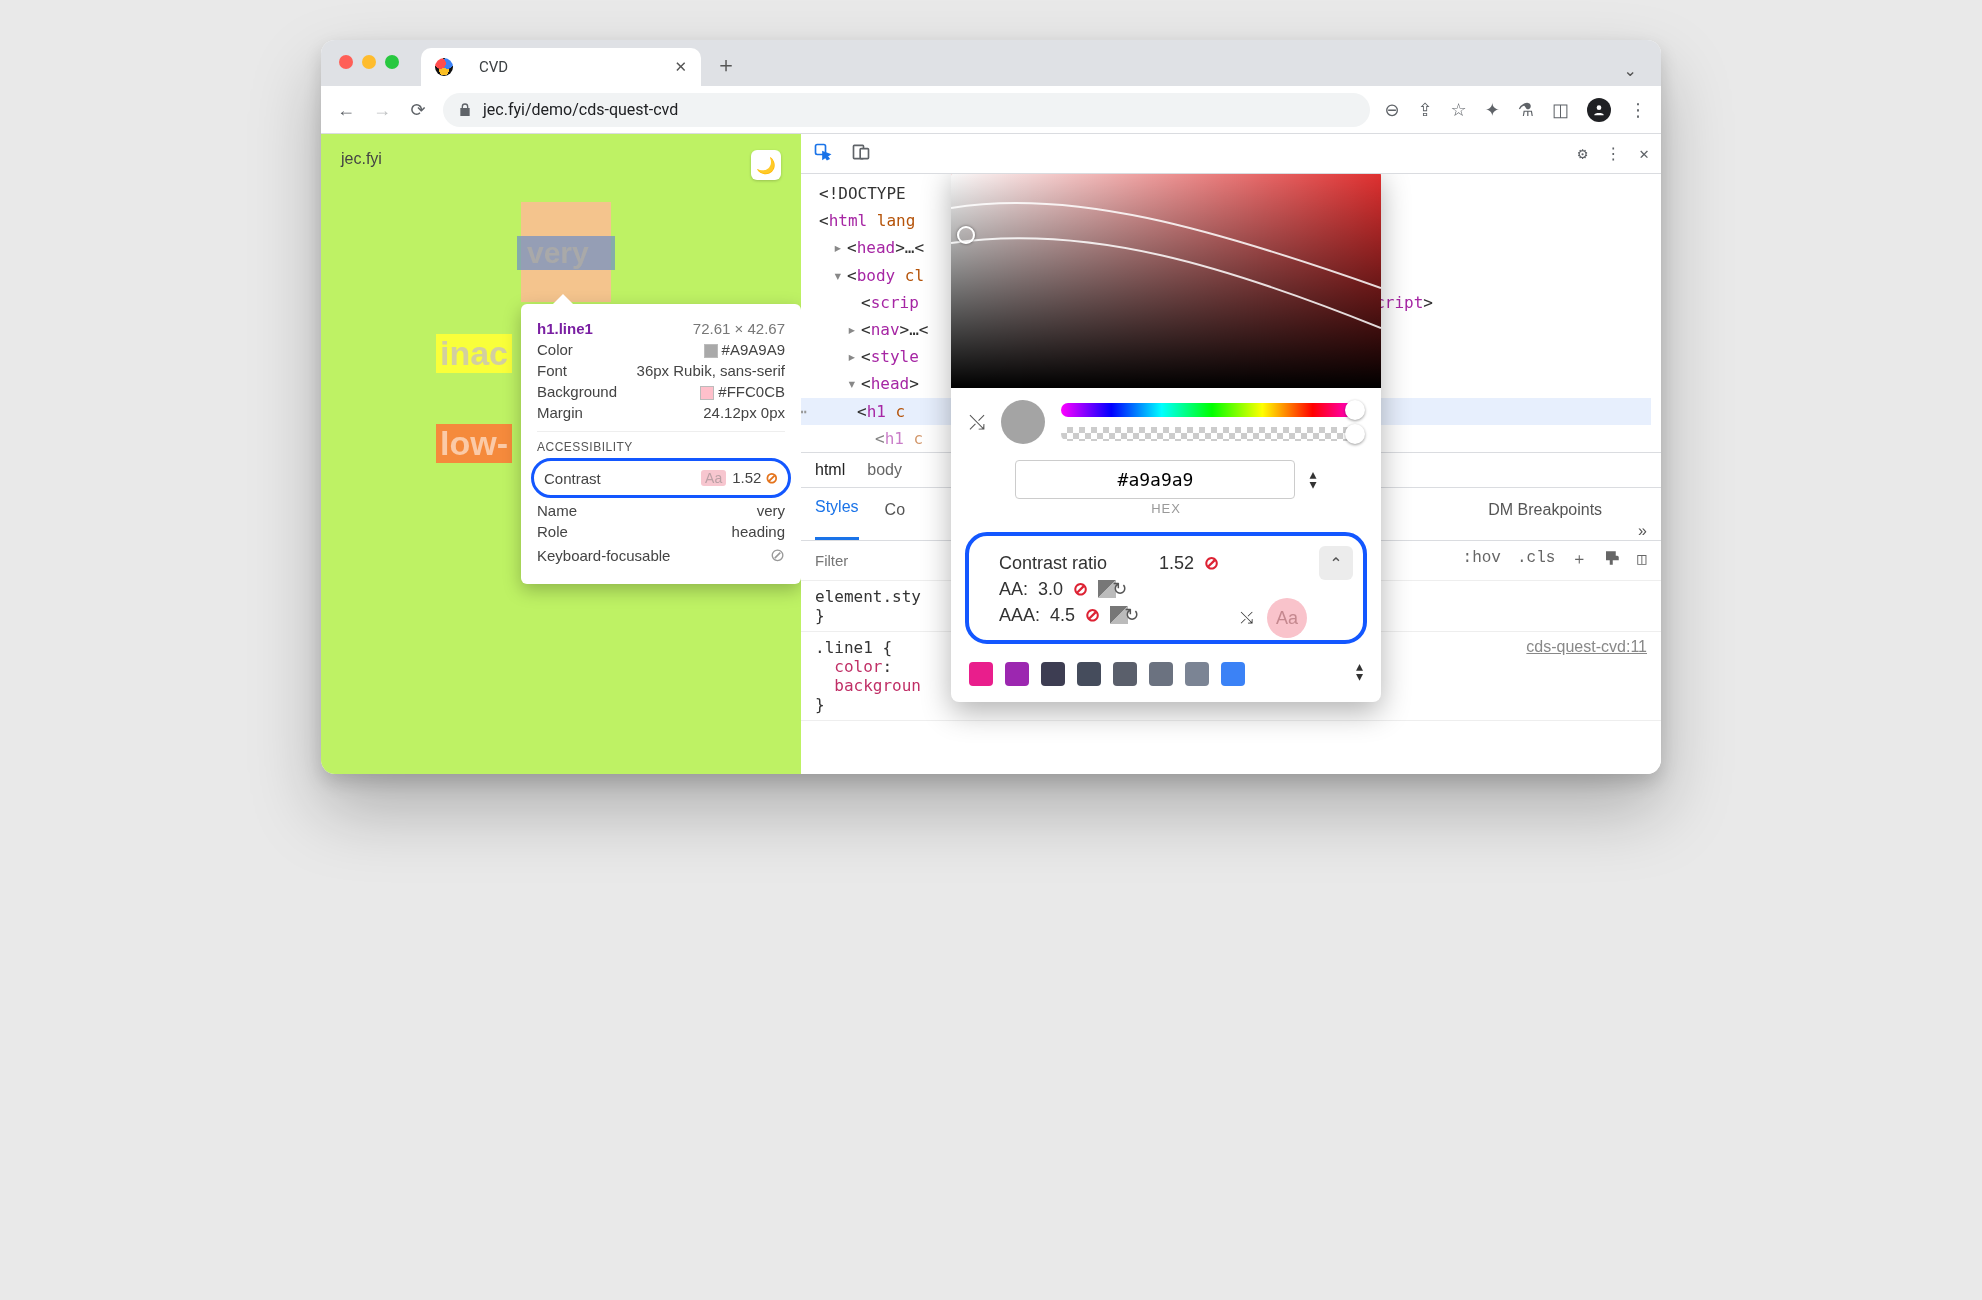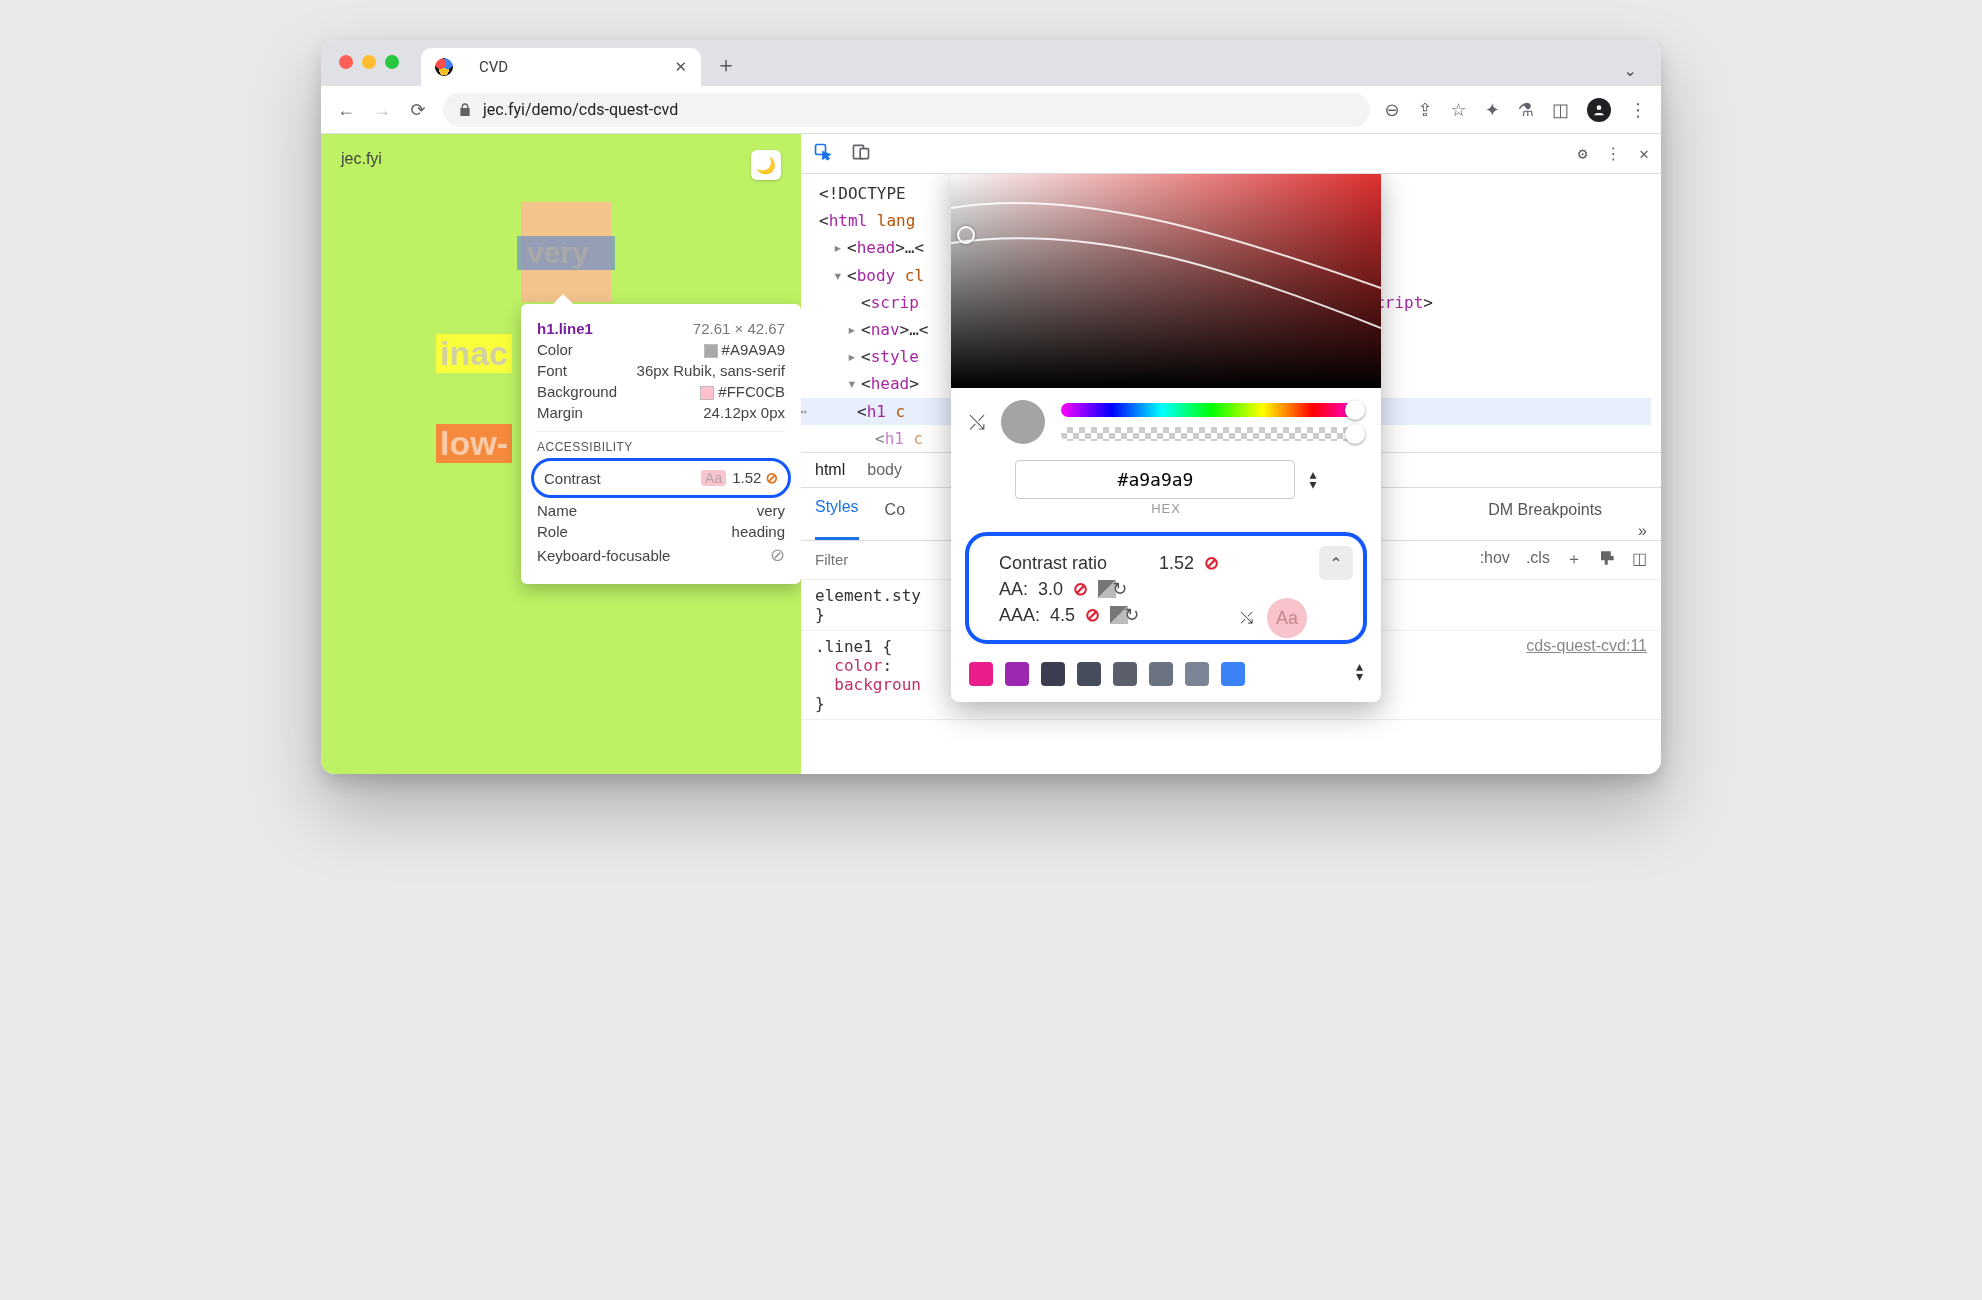--- a/index.html
+++ b/index.html
@@ -71,21 +71,21 @@
   .hlrow{background:#e7effd;margin-left:-18px;padding-left:18px;position:relative;}
   .hlrow::before{content:"⋯";position:absolute;left:-4px;color:#999;}
   .crumbs{border-top:1px solid #dadce0;border-bottom:1px solid #dadce0; padding:8px 14px; color:#666; display:flex; gap:22px; font-family:-apple-system,Arial;}
   .crumbs span:first-child{color:#222;}
   .tabs2{display:flex; gap:26px; padding:10px 14px 0; border-bottom:1px solid #dadce0; font-family:-apple-system,Arial; font-size:16px; color:#555; align-items:flex-end;}
   .tabs2 .t{padding-bottom:21px;}
   .tabs2 .active{color:#1a73e8;border-bottom:3px solid #1a73e8;}
   .tabs2 .more{margin-left:10px;color:#555;}
   .styles-bar{display:flex;align-items:center;padding:8px 14px;border-bottom:1px solid #eee;gap:14px;font-family:-apple-system,Arial;}
   .styles-bar input{border:none;outline:none;font-size:15px;flex:0 0 90px;color:#888;}
-  .styles-bar .rt{margin-left:auto;display:flex;gap:16px;color:#666;font-family:Liberation Sans, sans-serif;}
+  .styles-bar .rt{margin-left:auto;display:flex;gap:16px;color:#666;font-family:Liberation Mono, monospace;}
   .rule-block{padding:6px 14px;border-bottom:1px solid #eee;}
   .rule-block .src{float:right;color:#888;text-decoration:underline;font-family:-apple-system,Arial;}
   .prop{color:#c02f66;} .colon{color:#333;}
   
   .picker{position:absolute; left:150px; top:-6px; width:430px; background:#fff; border-radius:8px;
           box-shadow:0 10px 30px rgba(0,0,0,.3); font-family:-apple-system,Arial; z-index:10; overflow:hidden;}
   .satval{height:220px; position:relative;
      background:
        linear-gradient(to top, #000, rgba(0,0,0,0)),
        linear-gradient(to right,#fff,rgba(255,255,255,0)),

